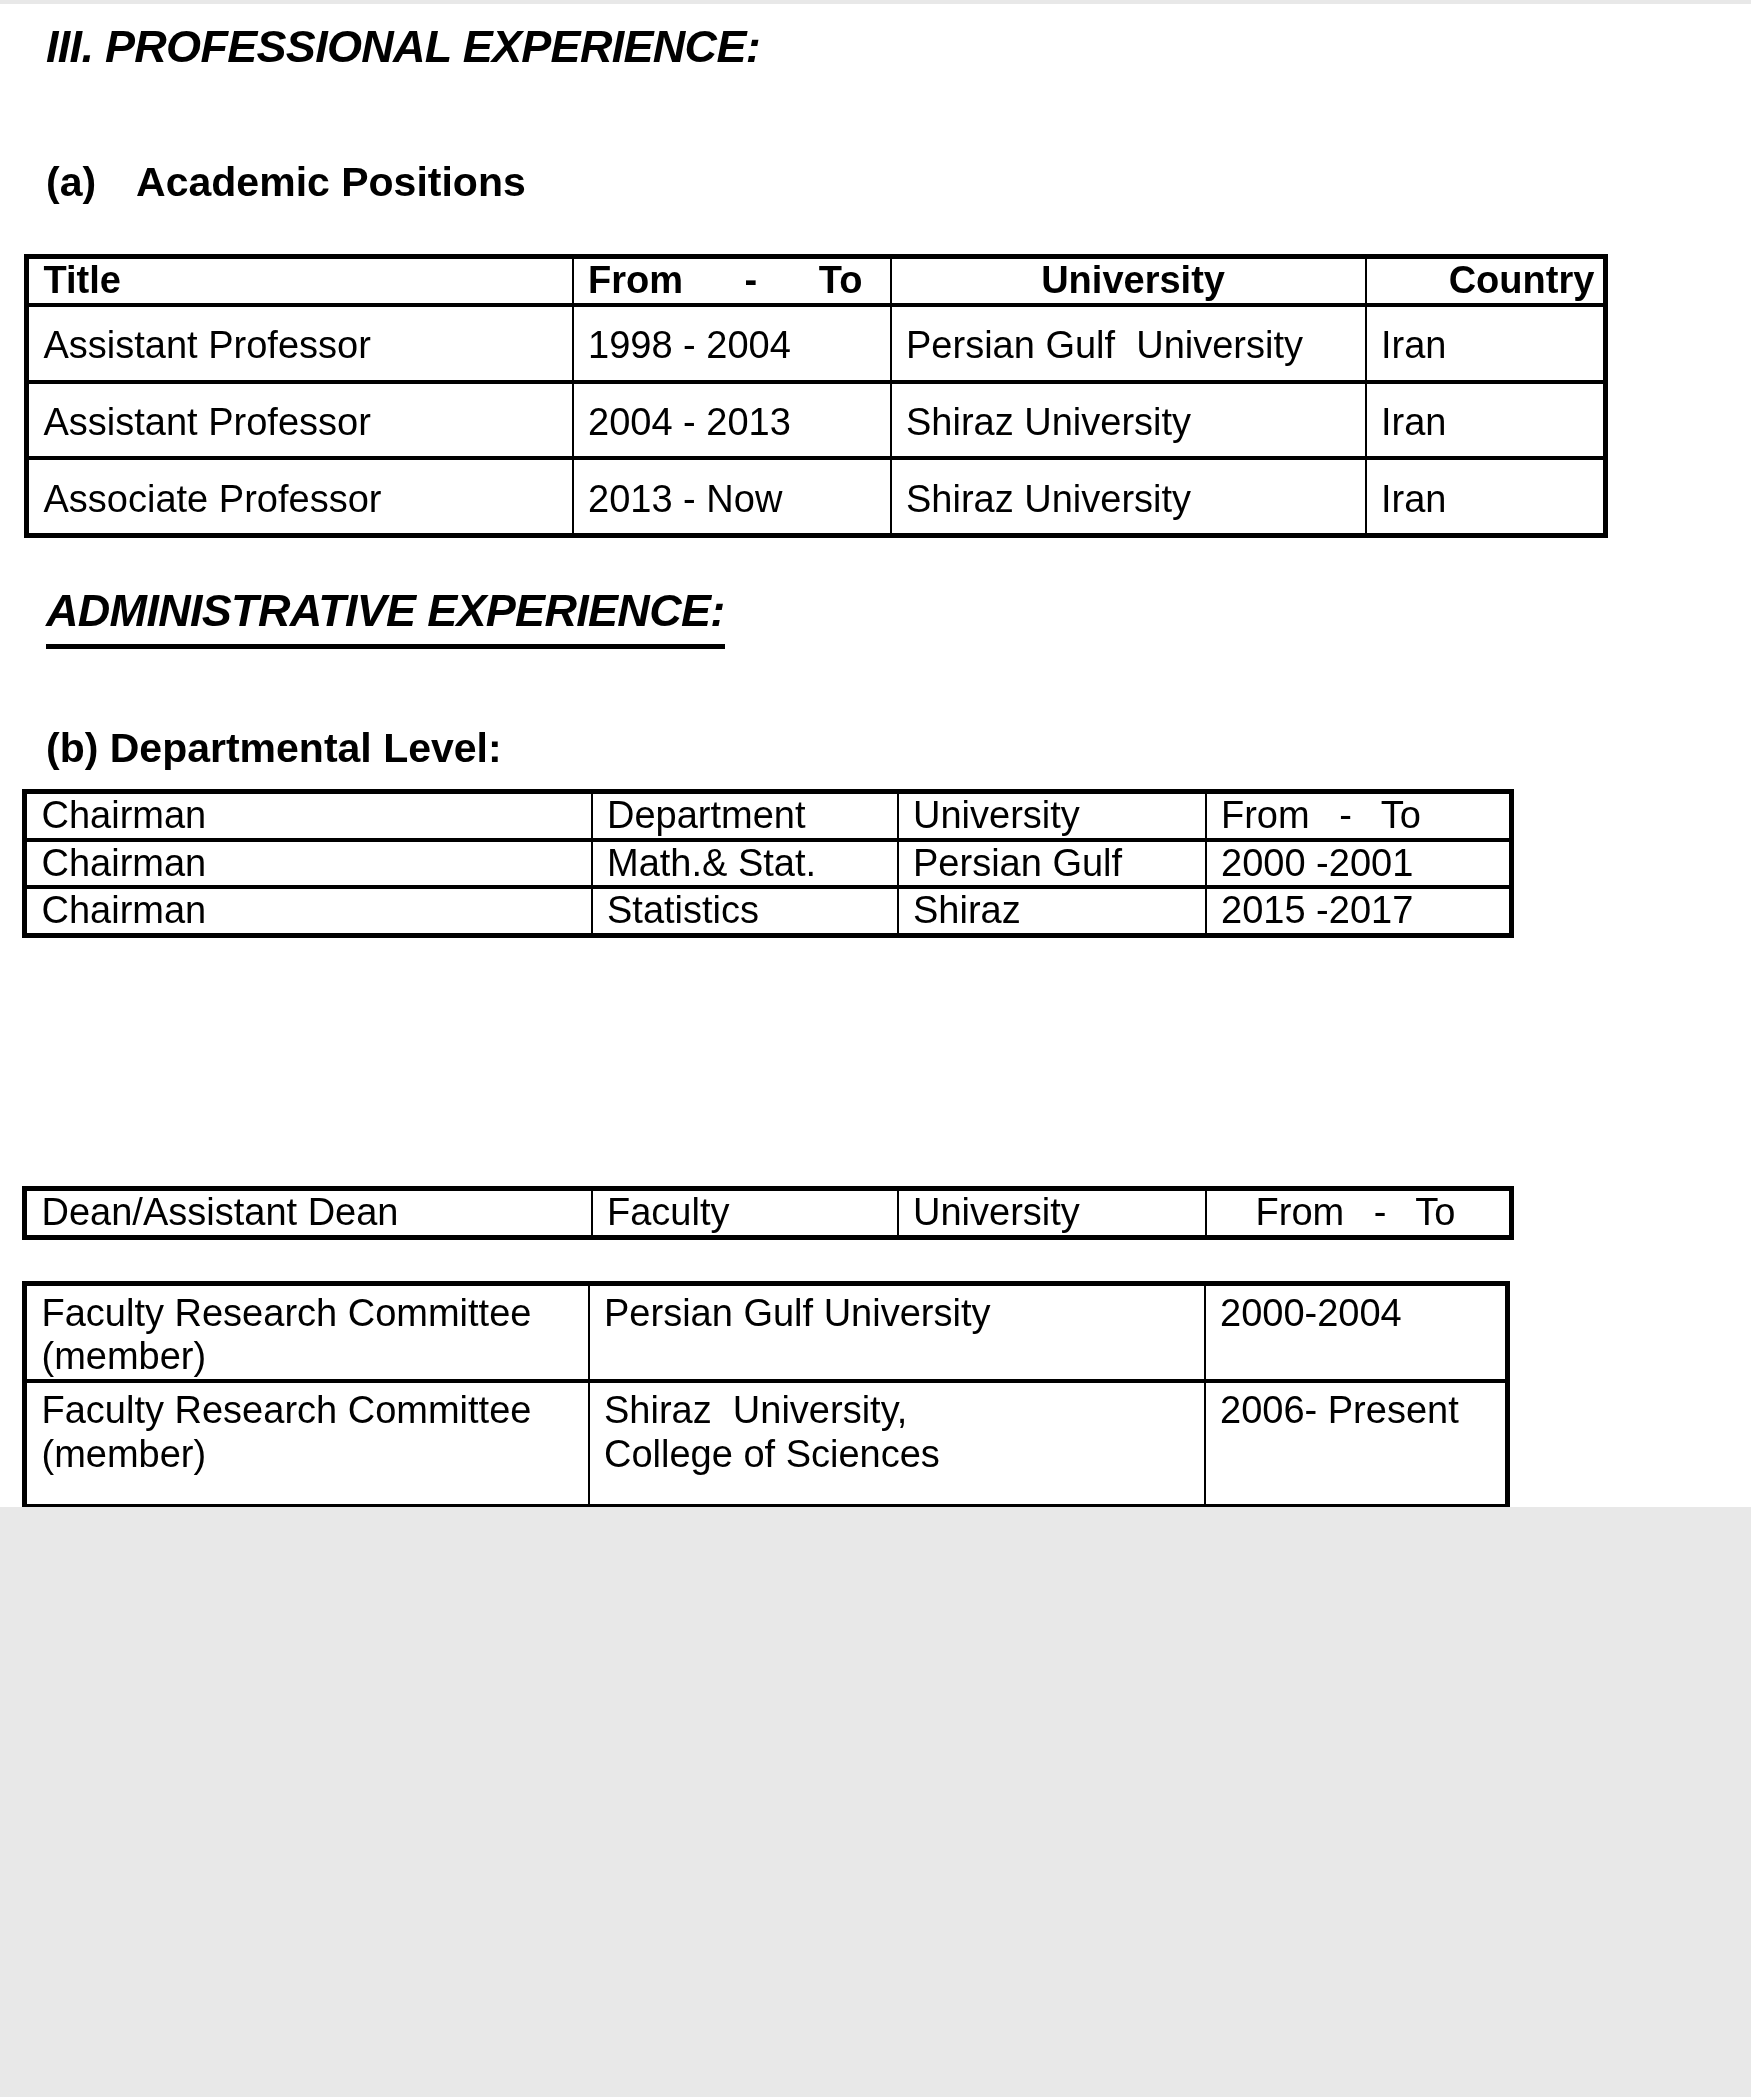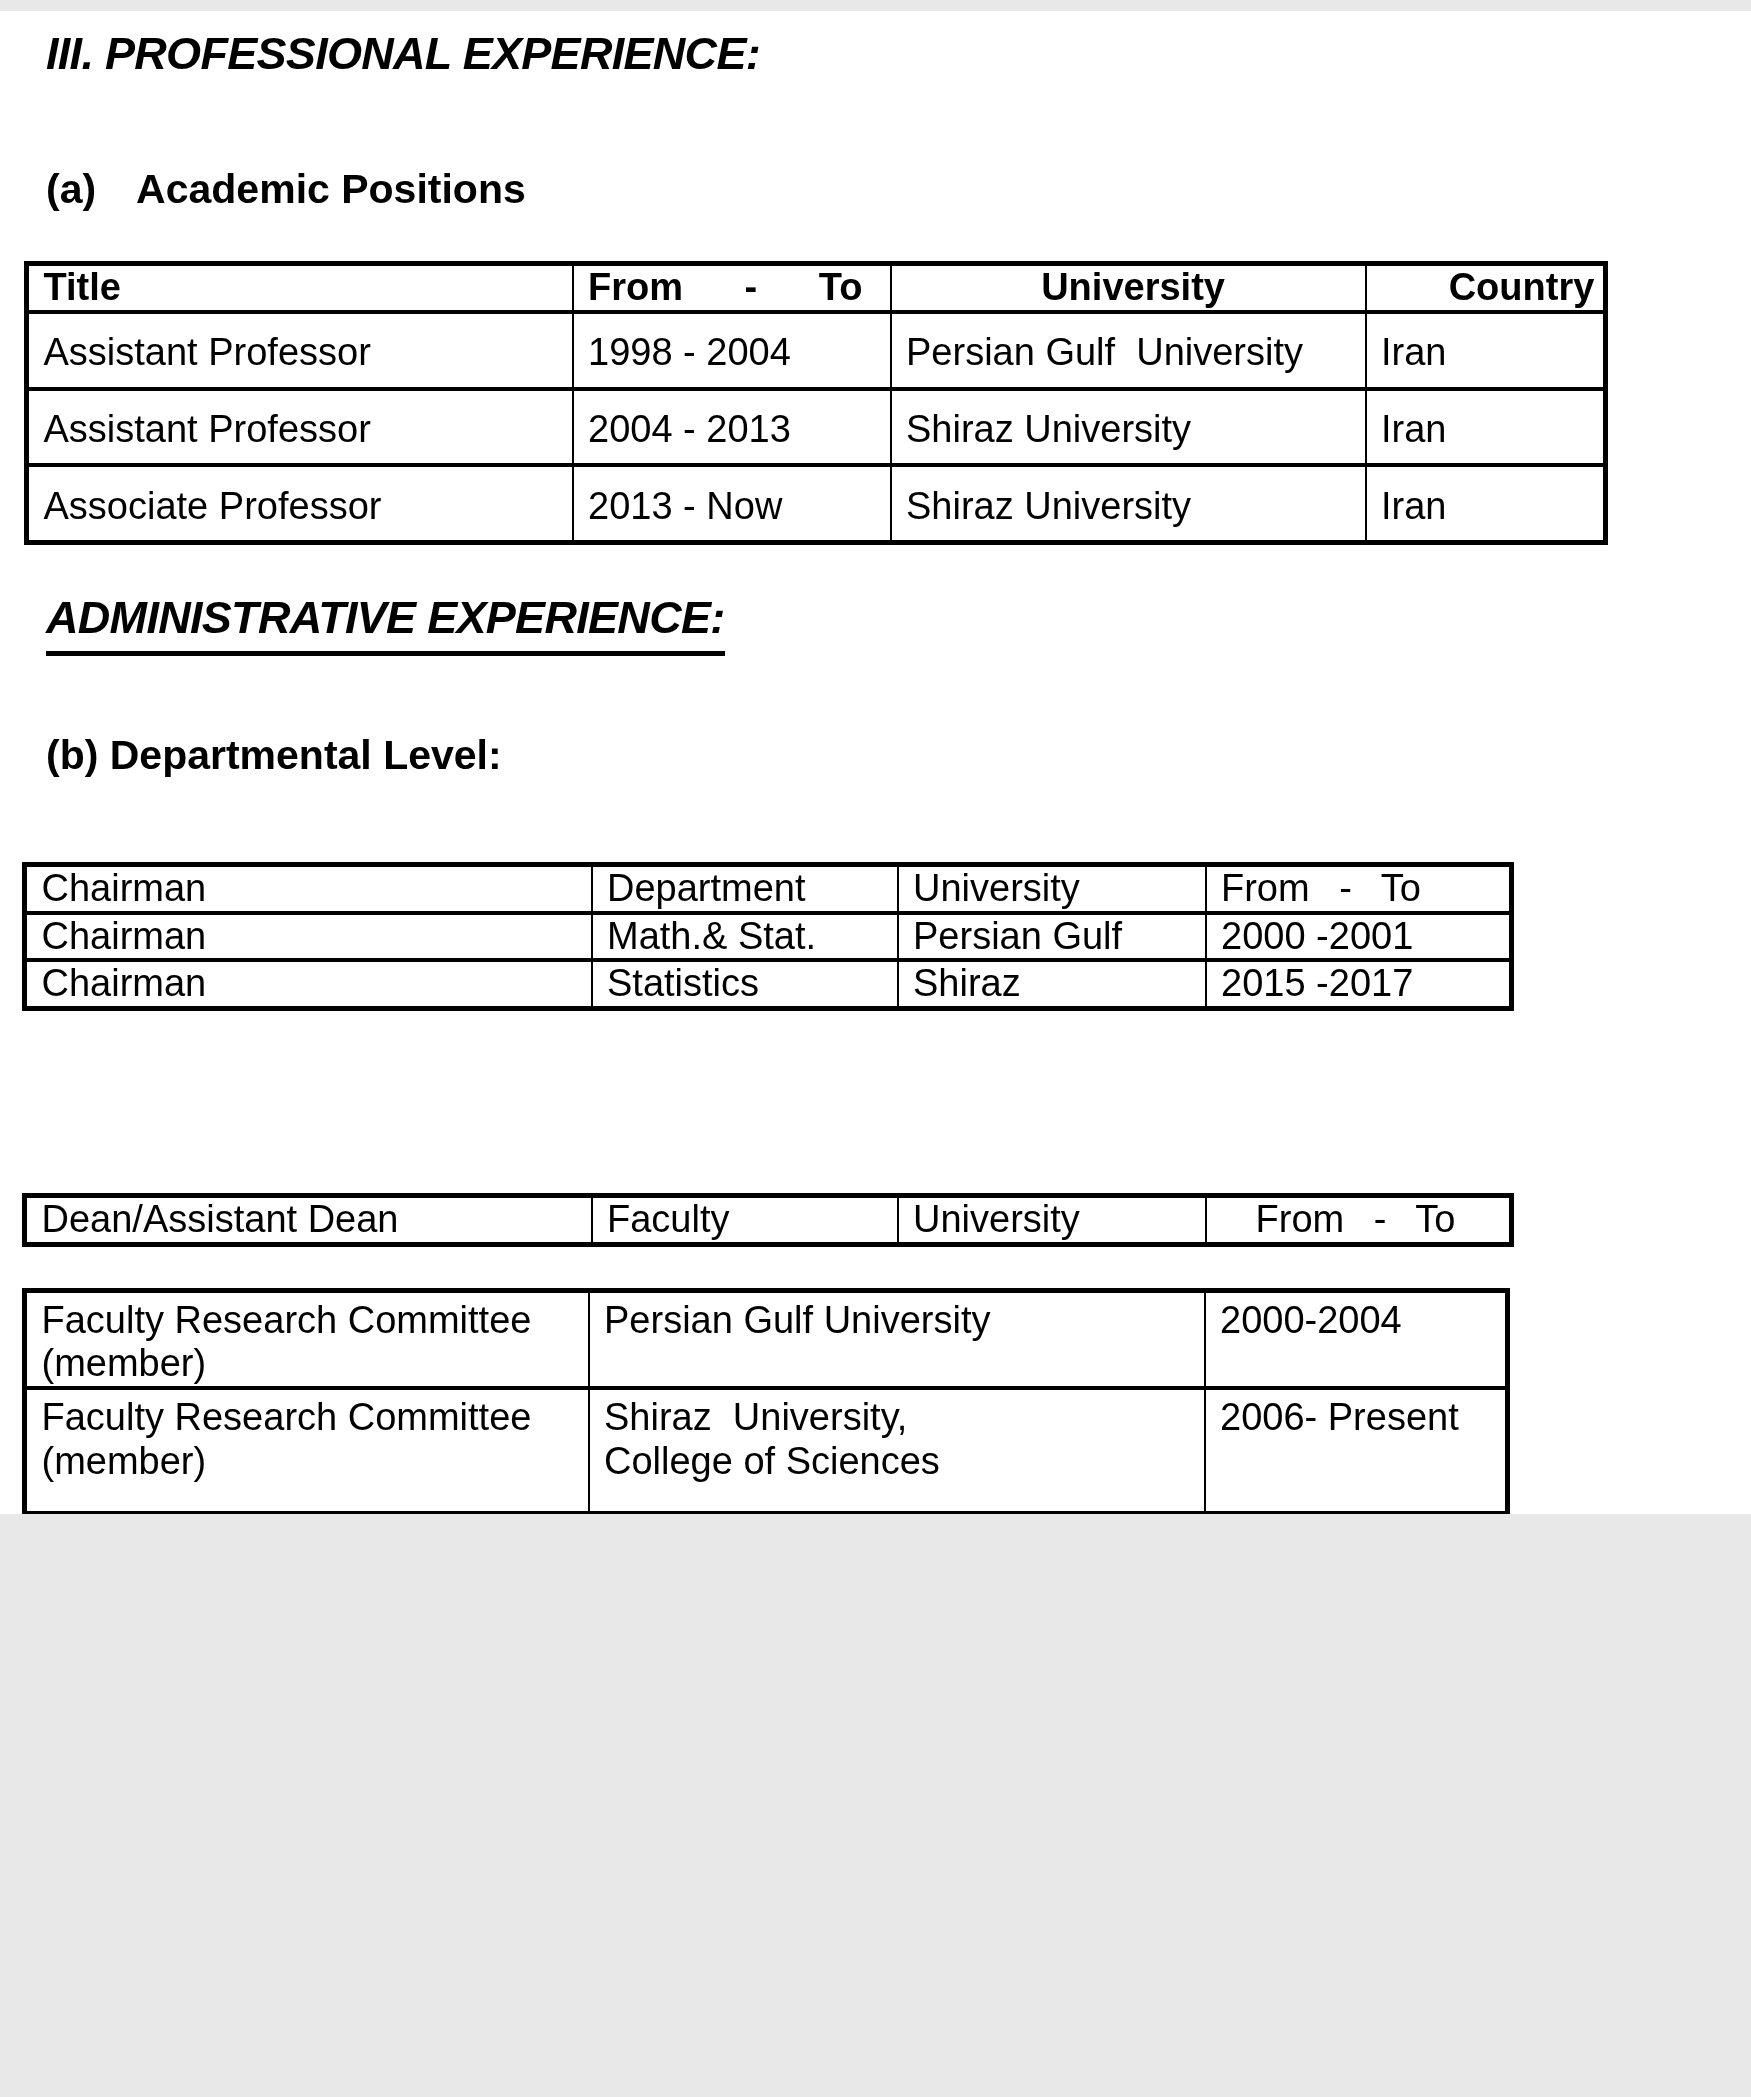--- a/index.html
+++ b/index.html
@@ -1,20 +1,20 @@
 <!DOCTYPE html>
 <html style="font-size:11.6px"><head>
 <meta charset="utf-8">
 <style>
   html,body { margin:0; padding:0; background:#e8e8e8; }
   .page {
     position:relative;
     width:1751px;
     height:1503px;
-    margin:11px auto;
+    margin:4px auto;
     background:#ffffff;
     color:#000000;
     font-family:"Liberation Sans", sans-serif;
     overflow:hidden;
   }
 
   
   .h-main {
     position:absolute; left:46px; margin:0;
     font-size:45px; font-weight:bold; font-style:italic;
@@ -58,21 +58,21 @@
 
   
   .t-academic { left:24px; top:250px; width:1579px; }
   .t-academic th { font-weight:bold; vertical-align:middle; height:44px; }
   .t-academic td { vertical-align:bottom; padding-bottom:11.6px; height:61px; }
   .t-academic th.fromto { word-spacing:51px; }
   .t-academic th.center { text-align:center; }
   .t-academic th.right  { text-align:right; padding-right:8.7px;padding-left:38px; }
 
   
-  .t-dept { left:22px; top:851px; width:1487px; }
+  .t-dept { left:22px; top:785px; width:1487px; }
   .t-dept th, .t-dept td { vertical-align:middle; height:38px; }
   .t-dept .fromto { word-spacing:19px; }
 
   
   .t-faculty { left:22px; top:1182px; width:1487px; }
   .t-faculty th, .t-faculty td { vertical-align:middle; height:38px; }
   .t-faculty .fromto { text-align:center; padding-left:0; word-spacing:19px; }
 
   
   .t-comm { left:22px; top:1277px; width:1483px; }

